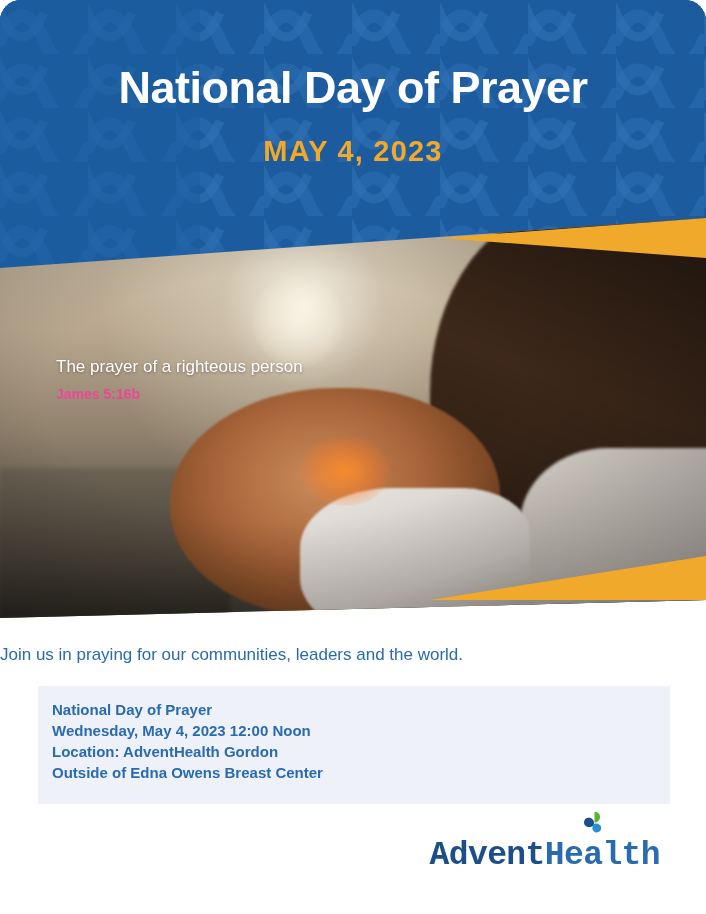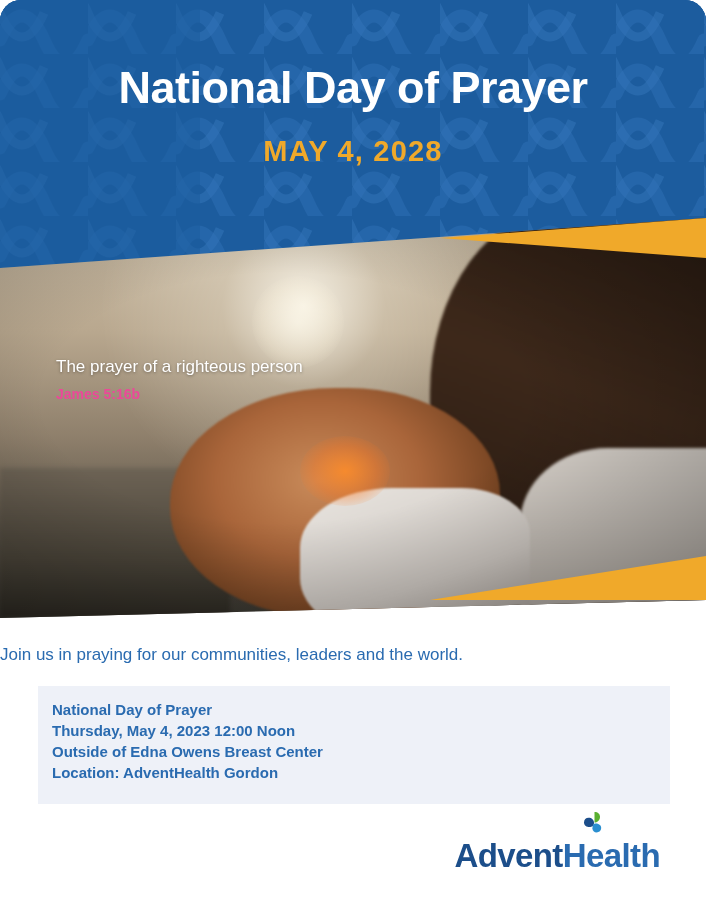--- a/index.html
+++ b/index.html
@@ -228,20 +228,21 @@
   .info-lines div {
     margin-bottom: 1px;
   }
 
   
   .logo {
     position: absolute;
     right: 46px;
     bottom: 42px;
     text-align: right;
+    font-family: Liberation Mono, monospace;
   }
   .logo-mark {
     position: relative;
     display: block;
     width: 26px;
     height: 26px;
     margin-left: auto;
     margin-right: 52px;
     margin-bottom: 2px;
   }
@@ -270,21 +271,21 @@
             <path d="M0,40 C14,8 30,8 44,40 C58,72 74,72 88,40" fill="none" stroke="#2a6bb0" stroke-width="13" stroke-linecap="round" opacity="0.85"></path>
             <path d="M-44,13 C-30,-19 -14,-19 0,13 C14,45 30,45 44,13" fill="none" stroke="#3a7cc0" stroke-width="9" fill-opacity="0" opacity="0.55"></path>
           </pattern>
         </defs>
         <rect x="0" y="0" width="706" height="268" fill="#1c5c9e"></rect>
         <rect x="0" y="0" width="706" height="268" fill="url(#waves)" opacity="0.75"></rect>
         <rect x="0" y="0" width="200" height="268" fill="#1c5c9e" opacity="0.55"></rect>
       </svg>
     </div>
     <div class="header-title">National Day of Prayer</div>
-    <div class="header-date">MAY 4, 2028</div>
+    <div class="header-date">MAY 4, 2023</div>
   </div>
 
   <div class="photo">
     <div class="photo-bg"></div>
     <div class="photo-landscape"></div>
     <div class="photo-sun"></div>
     <div class="photo-person"></div>
     <div class="photo-person-shirt"></div>
     <div class="photo-hands"></div>
     <div class="photo-sleeve"></div>
@@ -298,23 +299,23 @@
   <div class="verse">
     <div class="verse-text">The prayer of a righteous person</div>
     <div class="verse-ref">James 5:16b</div>
   </div>
 
   <div class="tagline">Join us in praying for our communities, leaders and the world.</div>
 
   <div class="info-box">
     <div class="info-lines">
       <div>National Day of Prayer</div>
-      <div>Thursday, May 4, 2023 12:00 Noon</div>
+      <div>Wednesday, May 4, 2023 12:00 Noon</div>
+      <div>Location: AdventHealth Gordon</div>
       <div>Outside of Edna Owens Breast Center</div>
-      <div>Location: AdventHealth Gordon</div>
     </div>
   </div>
 
   <div class="logo">
     <span class="logo-mark">
       <svg width="26" height="26" viewBox="0 0 26 26">
         <path d="M12.5,1 C16,1 18,3 18,6 C18,9.5 15,11.5 12.5,11.5 C12.5,8 12.5,4 12.5,1 Z" fill="#5ab031"></path>
         <path d="M12,12 C12,8.8 9.6,6.8 6.6,6.8 C3.8,6.8 2,8.8 2,11.4 C2,14.4 4.6,16 7.6,16 C9.6,16 12,15 12,12 Z" fill="#1c4e8a"></path>
         <path d="M13.6,12.6 C16.6,12.6 19.2,14.2 19.2,17 C19.2,19.6 17.2,21.4 14.6,21.4 C12.2,21.4 10.4,19.6 10.4,17.2 C10.4,14.6 11.6,12.6 13.6,12.6 Z" fill="#2a8fd0"></path>
       </svg>

